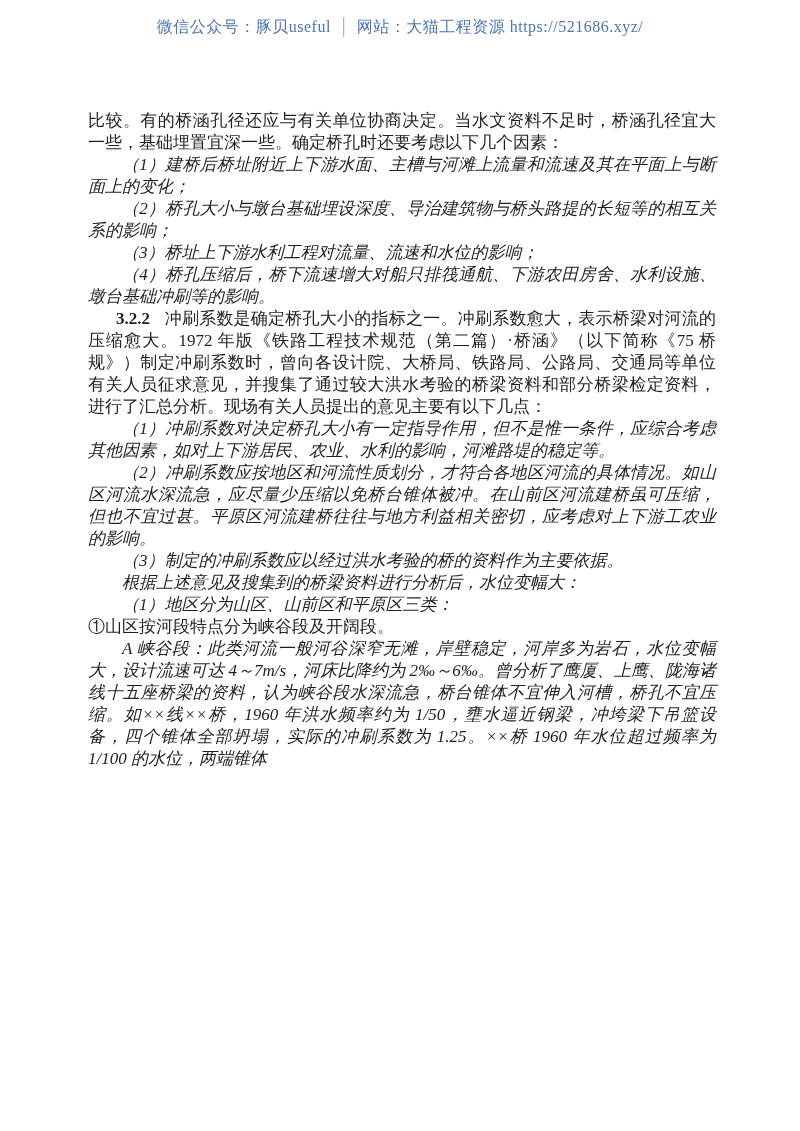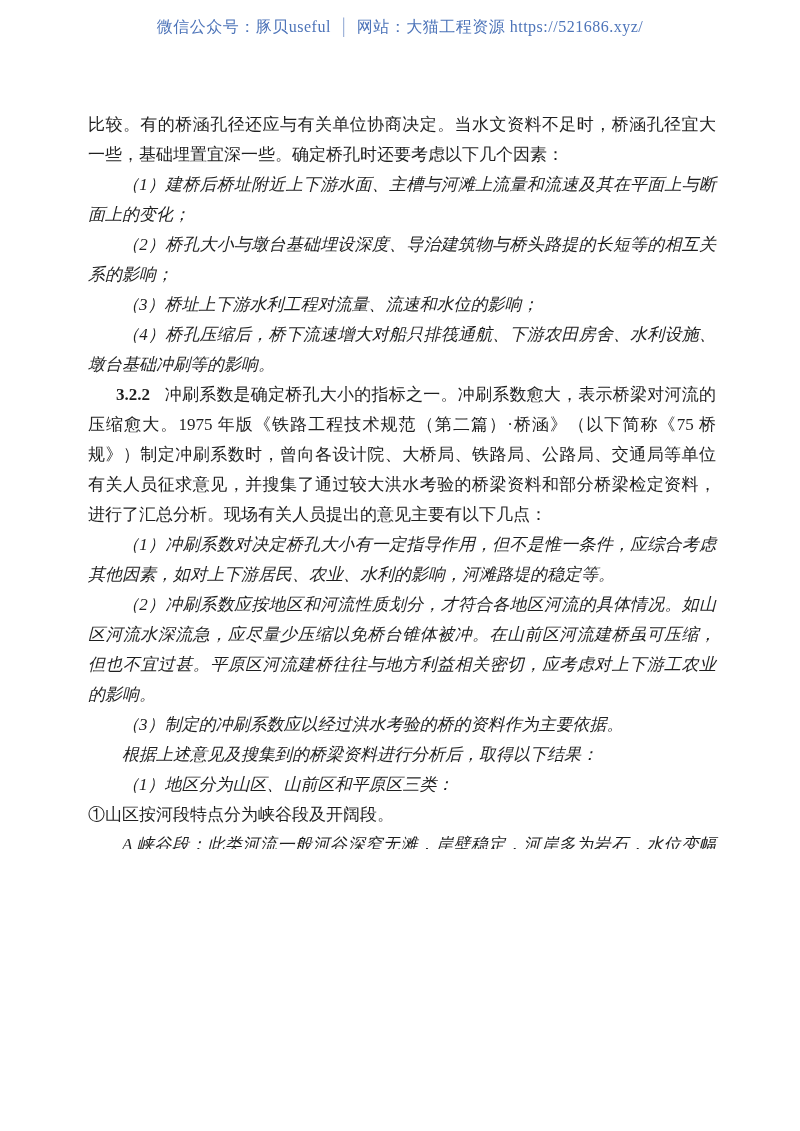--- a/index.html
+++ b/index.html
@@ -23,21 +23,21 @@
   }
   .watermark-top { top: 17px; }
   .watermark-bottom { top: 1082px; }
   .wm-divider { color: #9ab0d8; padding: 0 7px; }
   .content {
     position: absolute;
     top: 110px;
     left: 88px;
     width: 628px;
     font-size: 17px;
-    line-height: 30px;
+    line-height: 22px;
     color: #1f1f1f;
     text-align: justify;
   }
   .content p { margin: 0; padding: 0; }
   .content p.indent { text-indent: 2em; font-style: italic; }
   .lead-num {
     font-weight: bold;
     margin-right: 0.85em;
     margin-left: 28px;
   }
@@ -59,25 +59,25 @@
   <div class="watermark watermark-top">
     <span>微信公众号：豚贝useful</span><span class="wm-divider">│</span><span>网站：大猫工程资源 https://521686.xyz/</span>
   </div>
 
   <div class="content">
     <p>比较。有的桥涵孔径还应与有关单位协商决定。当水文资料不足时，桥涵孔径宜大一些，基础埋置宜深一些。确定桥孔时还要考虑以下几个因素：</p>
     <p class="indent">（1）建桥后桥址附近上下游水面、主槽与河滩上流量和流速及其在平面上与断面上的变化；</p>
     <p class="indent">（2）桥孔大小与墩台基础埋设深度、导治建筑物与桥头路提的长短等的相互关系的影响；</p>
     <p class="indent">（3）桥址上下游水利工程对流量、流速和水位的影响；</p>
     <p class="indent">（4）桥孔压缩后，桥下流速增大对船只排筏通航、下游农田房舍、水利设施、墩台基础冲刷等的影响。</p>
-    <p><span class="lead-num">3.2.2</span><span>冲刷系数是确定桥孔大小的指标之一。冲刷系数愈大，表示桥梁对河流的压缩愈大。1975 年版《铁路工程技术规范（第二篇）·桥涵》（以下简称《75 桥规》）制定冲刷系数时，曾向各设计院、大桥局、铁路局、公路局、交通局等单位有关人员征求意见，并搜集了通过较大洪水考验的桥梁资料和部分桥梁检定资料，进行了汇总分析。现场有关人员提出的意见主要有以下几点：</span></p>
+    <p><span class="lead-num">3.2.2</span><span>冲刷系数是确定桥孔大小的指标之一。冲刷系数愈大，表示桥梁对河流的压缩愈大。1972 年版《铁路工程技术规范（第二篇）·桥涵》（以下简称《75 桥规》）制定冲刷系数时，曾向各设计院、大桥局、铁路局、公路局、交通局等单位有关人员征求意见，并搜集了通过较大洪水考验的桥梁资料和部分桥梁检定资料，进行了汇总分析。现场有关人员提出的意见主要有以下几点：</span></p>
     <p class="indent">（1）冲刷系数对决定桥孔大小有一定指导作用，但不是惟一条件，应综合考虑其他因素，如对上下游居民、农业、水利的影响，河滩路堤的稳定等。</p>
     <p class="indent">（2）冲刷系数应按地区和河流性质划分，才符合各地区河流的具体情况。如山区河流水深流急，应尽量少压缩以免桥台锥体被冲。在山前区河流建桥虽可压缩，但也不宜过甚。平原区河流建桥往往与地方利益相关密切，应考虑对上下游工农业的影响。</p>
     <p class="indent">（3）制定的冲刷系数应以经过洪水考验的桥的资料作为主要依据。</p>
-    <p class="indent">根据上述意见及搜集到的桥梁资料进行分析后，取得以下结果：</p>
+    <p class="indent">根据上述意见及搜集到的桥梁资料进行分析后，水位变幅大：</p>
     <p class="indent">（1）地区分为山区、山前区和平原区三类：</p>
     <p>①山区按河段特点分为峡谷段及开阔段。</p>
     <p class="indent">A 峡谷段：此类河流一般河谷深窄无滩，岸壁稳定，河岸多为岩石，水位变幅大，设计流速可达 4～7m/s，河床比降约为 2‰～6‰。曾分析了鹰厦、上鹰、陇海诸线十五座桥梁的资料，认为峡谷段水深流急，桥台锥体不宜伸入河槽，桥孔不宜压缩。如××线××桥，1960 年洪水频率约为 1/50，壅水逼近钢梁，冲垮梁下吊篮设备，四个锥体全部坍塌，实际的冲刷系数为 1.25。××桥 1960 年水位超过频率为 1/100 的水位，两端锥体</p>
   </div>
 
   <div class="page-number">77</div>
 
   <div class="watermark watermark-bottom">
     <span>微信公众号：豚贝useful</span><span class="wm-divider">│</span><span>网站：大猫工程资源 https://521686.xyz/</span>
   </div>

